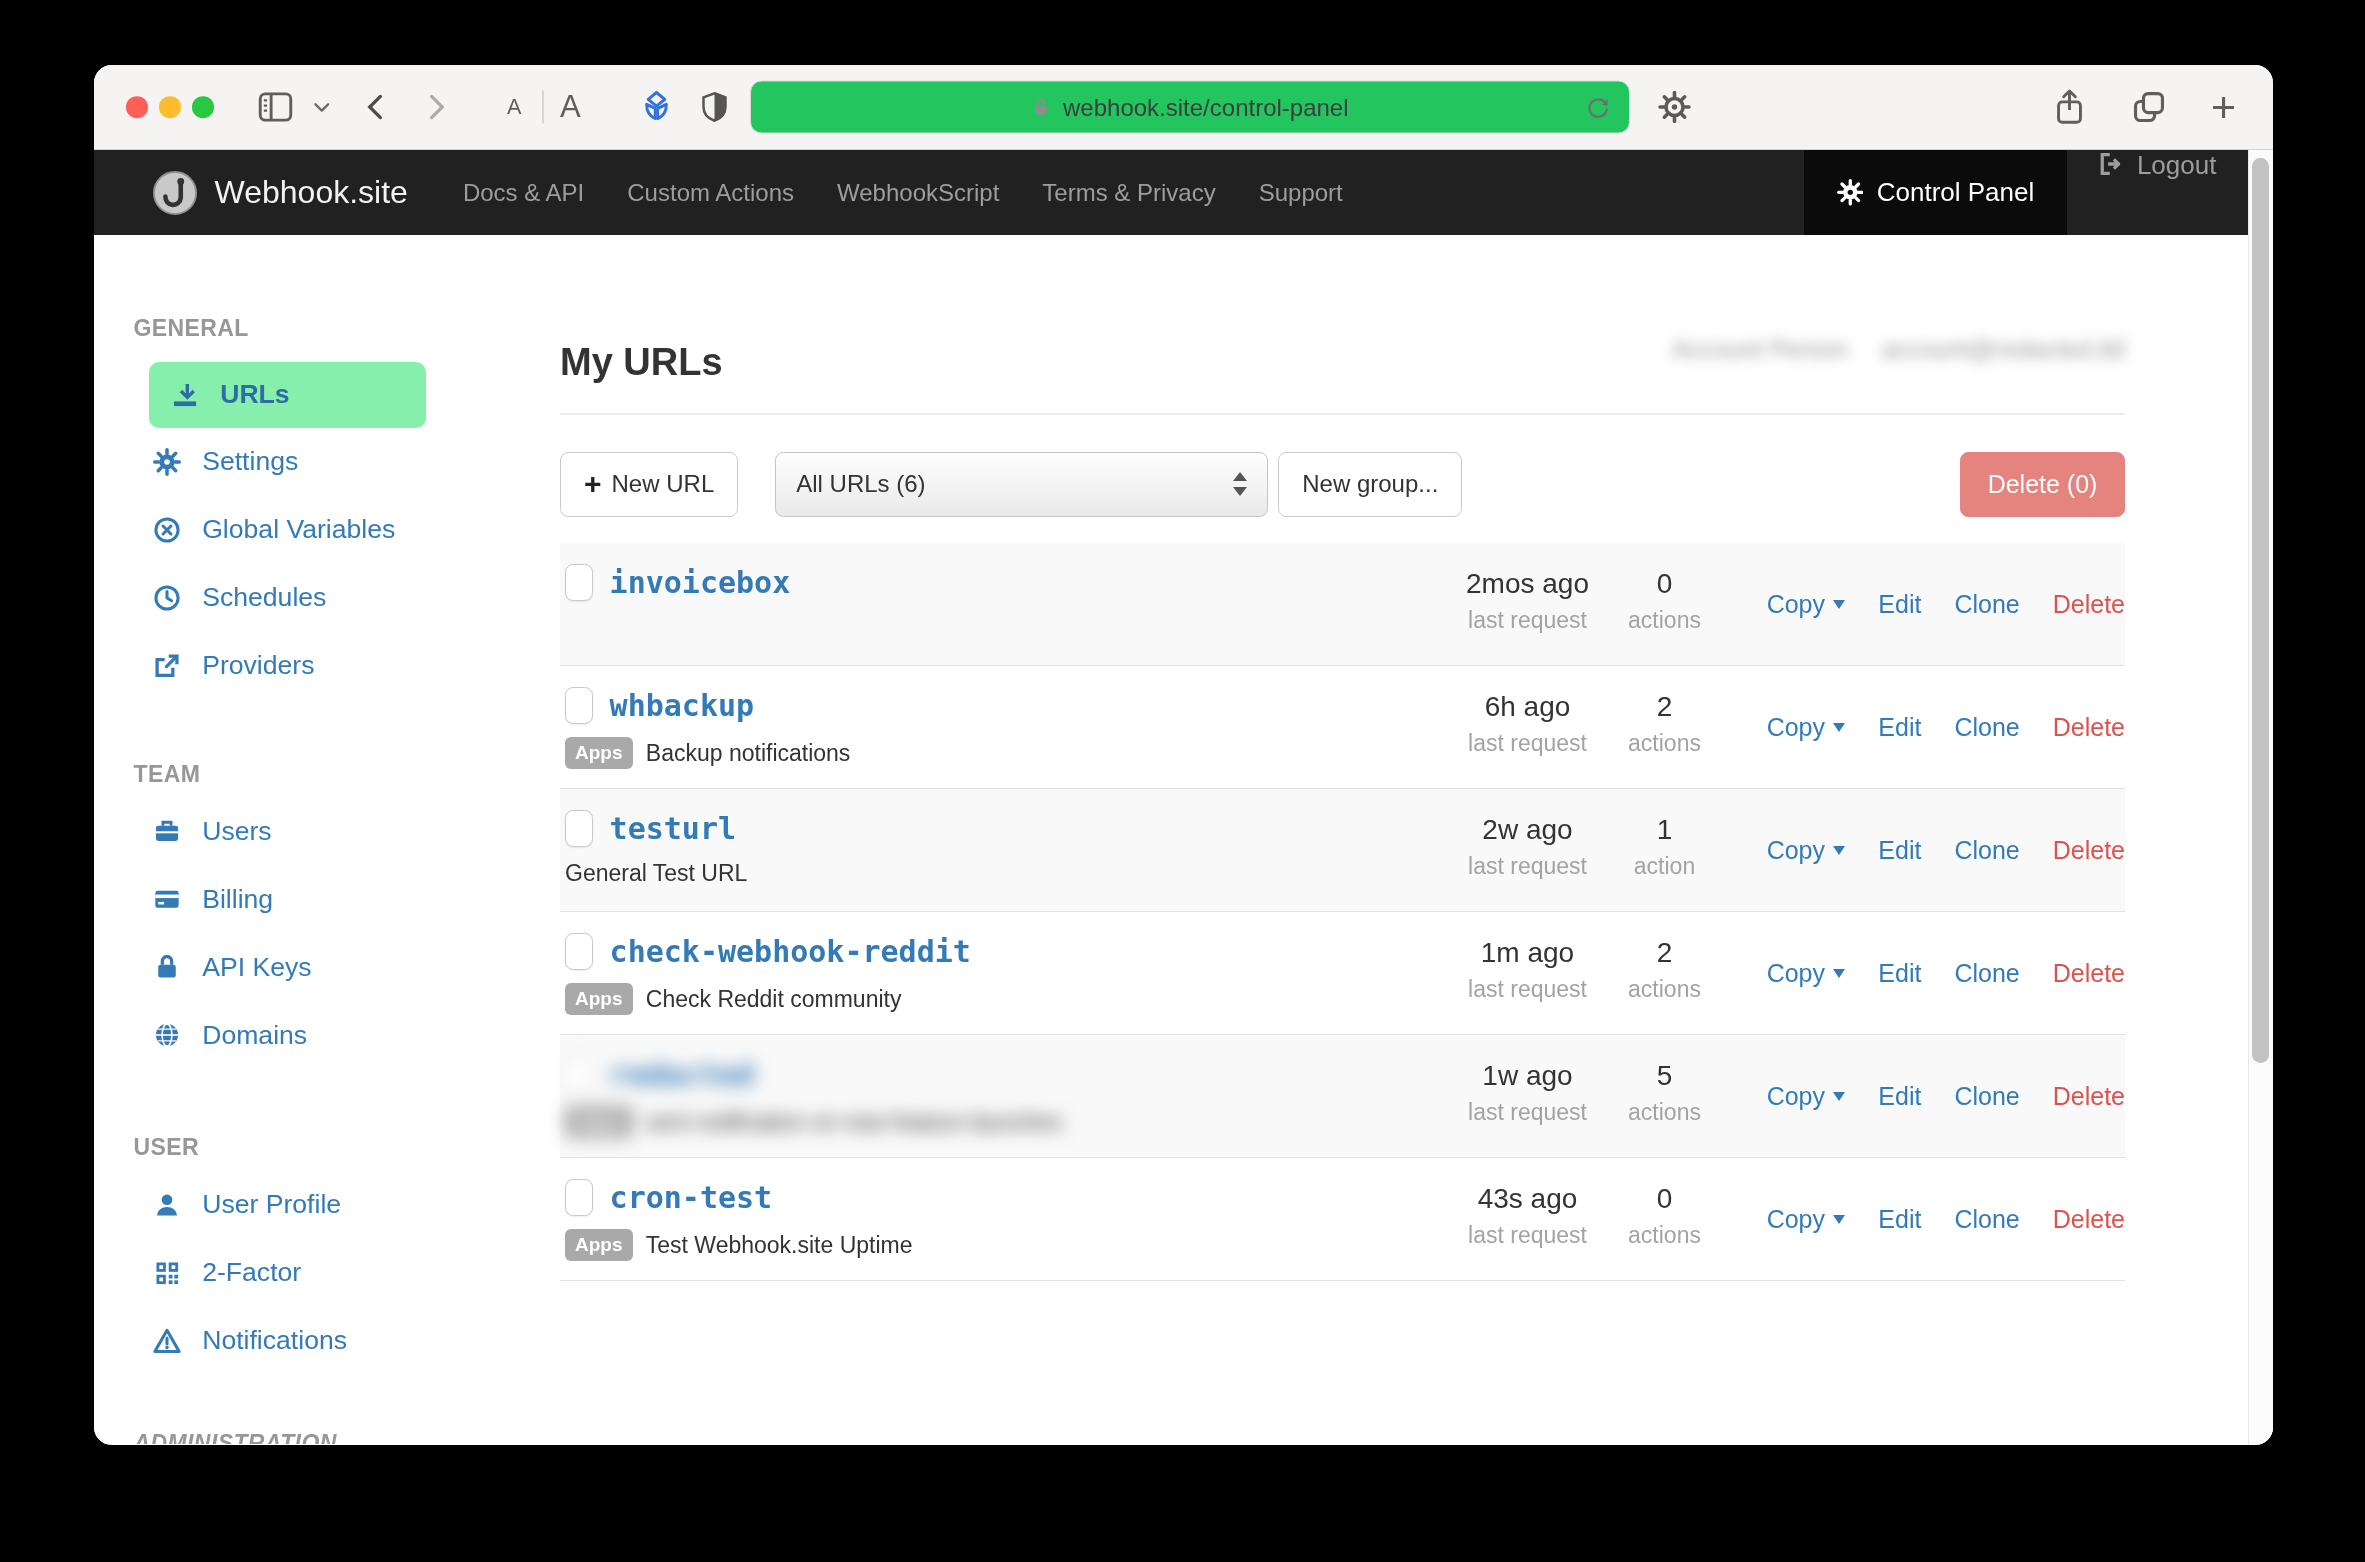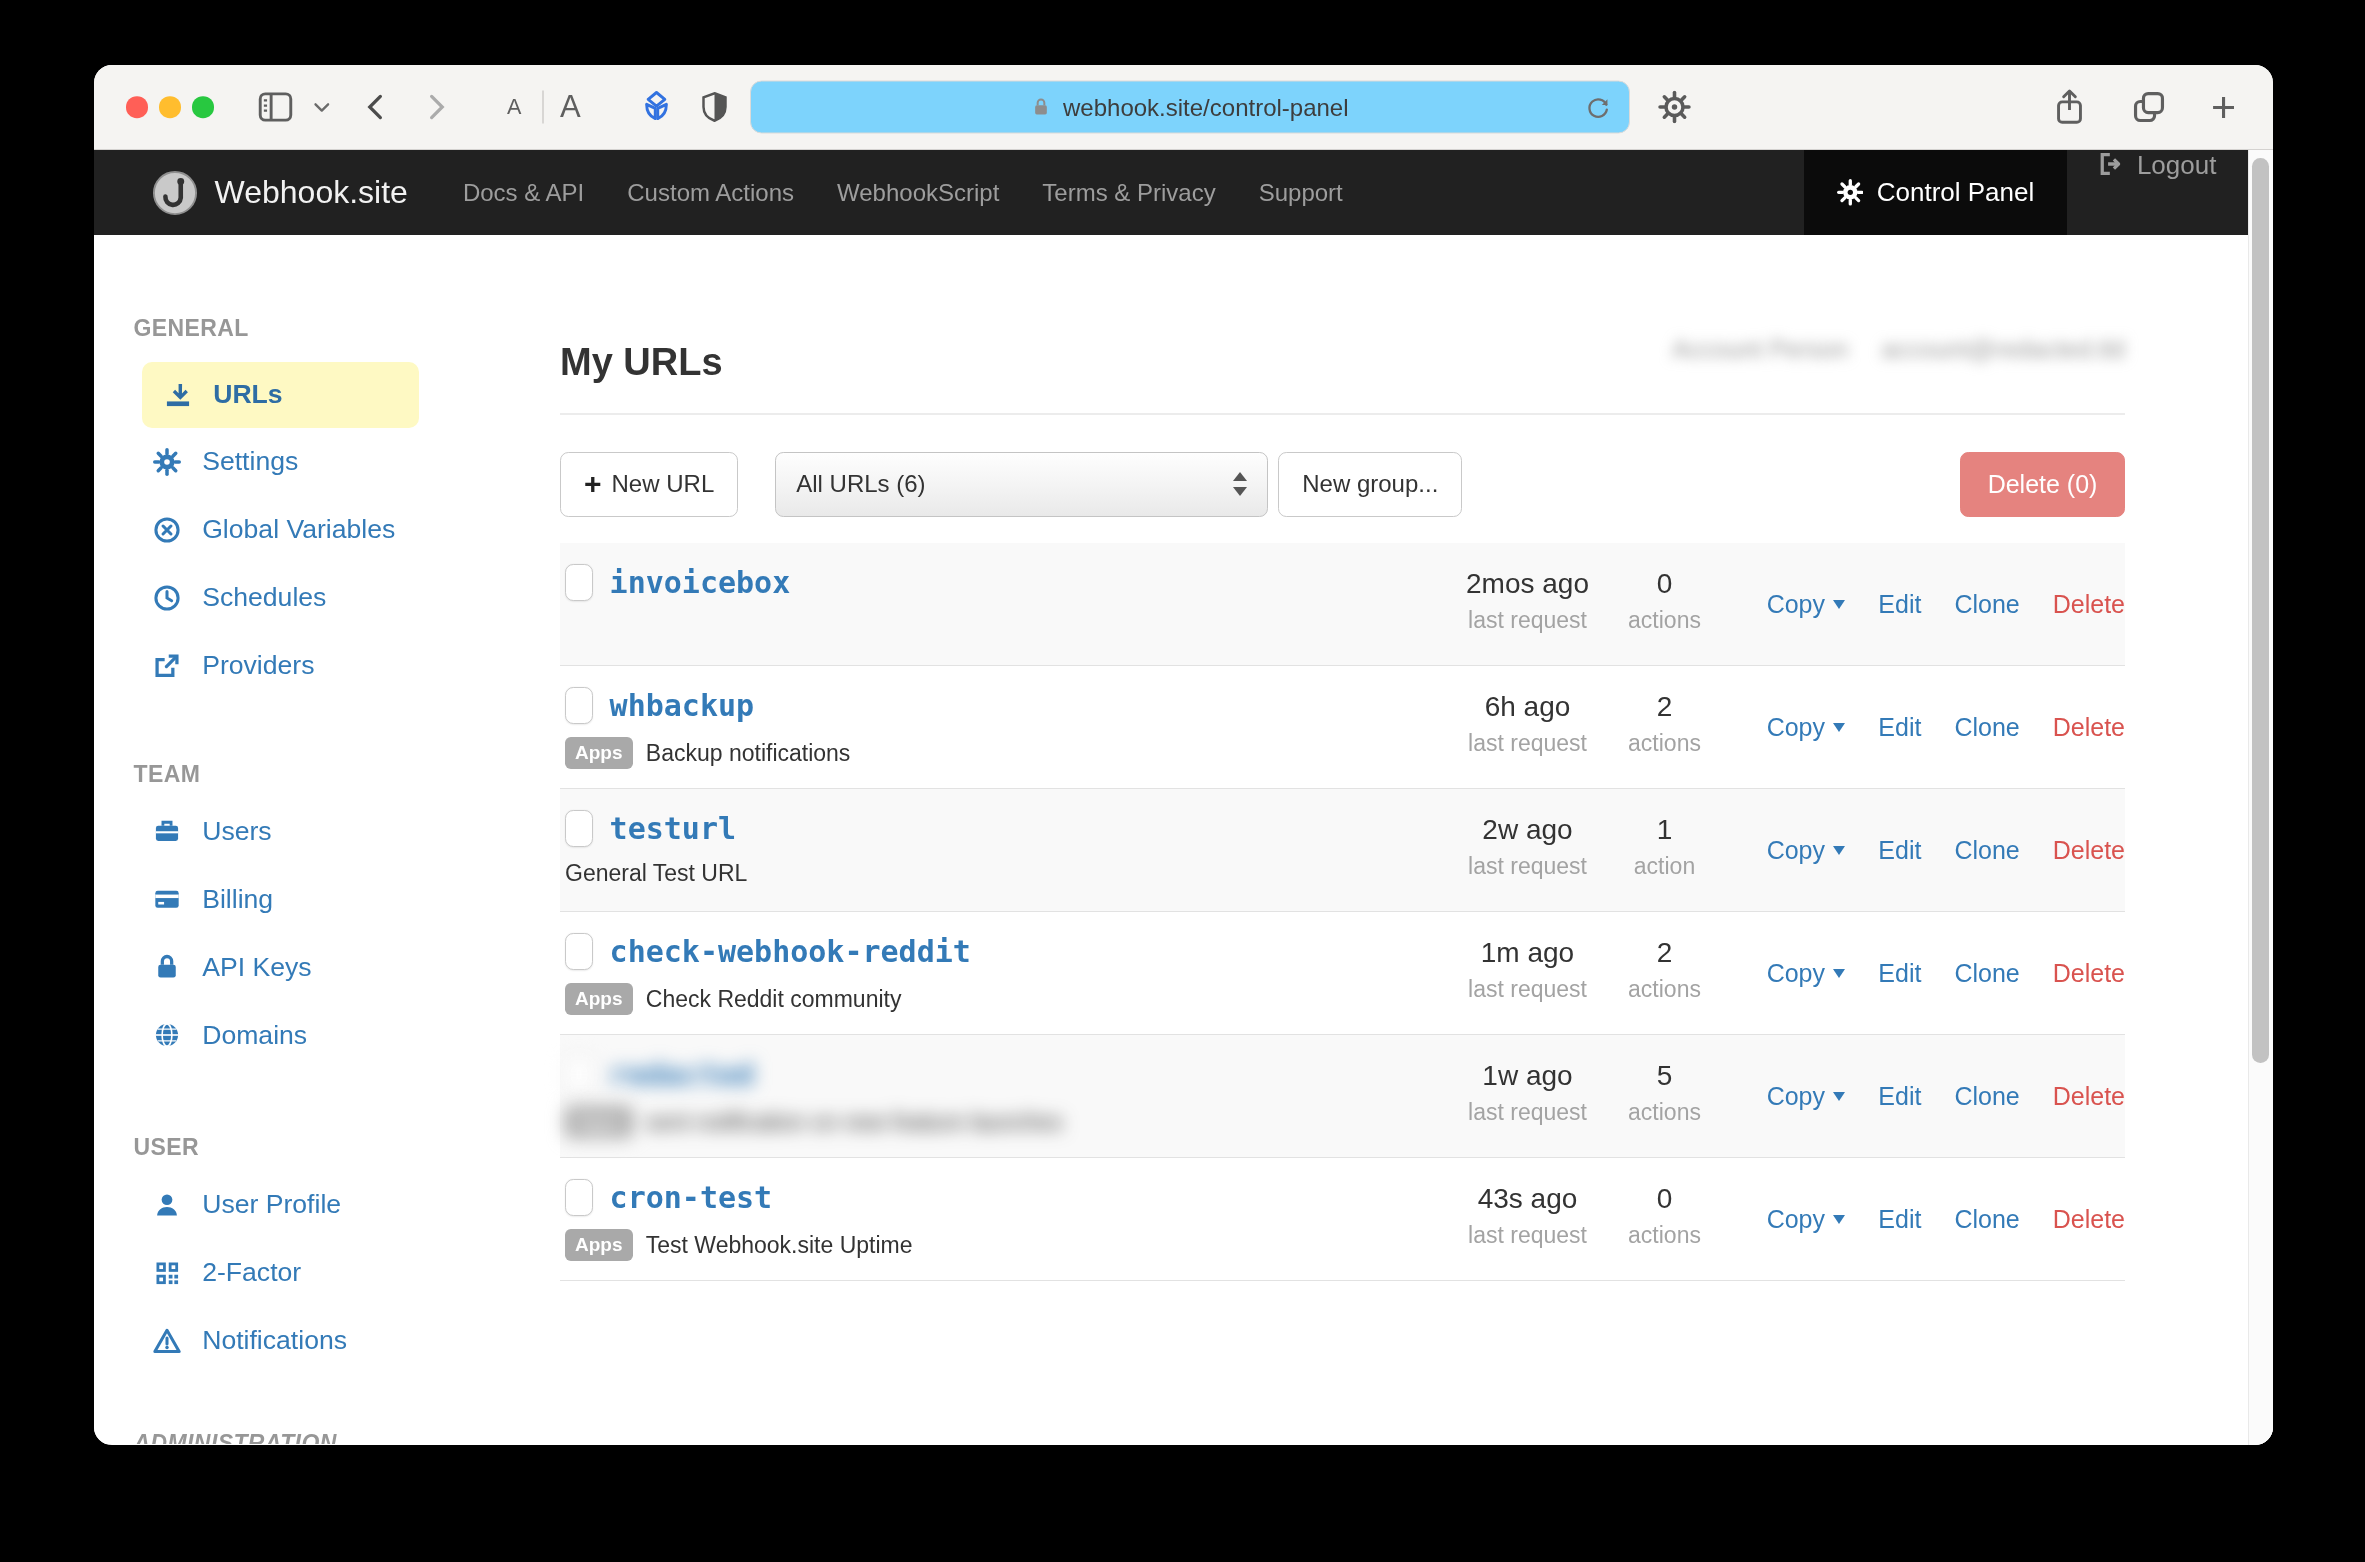--- a/index.html
+++ b/index.html
@@ -4,21 +4,21 @@
 <style>
   * { margin:0; padding:0; box-sizing:border-box; }
   html,body { width:2366px; height:1562px; background:#000; font-family:"Liberation Sans", sans-serif; }
   .window { position:absolute; left:94px; top:65px; width:2179px; height:1380px; border-radius:18px; overflow:hidden; background:#fff; box-shadow:0 25px 75px rgba(0,0,0,.6); }
 
   
   .chrome { position:relative; height:85px; background:#f5f4f2; border-bottom:0.8px solid #d4d2d0; }
   .chrome .abs { position:absolute; top:50%; transform:translateY(-50%); }
   .light { width:21.6px; height:21.6px; border-radius:50%; display:inline-block; }
   .ico { display:inline-block; vertical-align:middle; }
-  .addr { left:656px; width:880px; height:53px; border-radius:11.6px; background:#7dd3fc; border:1.7px solid #dcdad8; display:flex; align-items:center; justify-content:center; gap:11.6px; color:#3d3d3d; font-size:24px; }
+  .addr { left:656px; width:880px; height:53px; border-radius:11.6px; background:#22c55e; border:1.7px solid #dcdad8; display:flex; align-items:center; justify-content:center; gap:11.6px; color:#3d3d3d; font-size:24px; }
   .addr .reload { position:absolute; right:18px; top:50%; transform:translateY(-50%); }
   .chrome-right { right:37px; display:flex; gap:43px; align-items:center; }
   .atext { color:#5f5f5f; }
   .vdiv { width:1.7px; height:33px; background:#d8d6d4; }
 
   
   .navbar { position:relative; height:85px; background:#212121; display:flex; align-items:center; padding-left:58px; color:#9d9d9d; }
   .brand { display:flex; align-items:center; gap:16.6px; color:#f2f2f2; font-size:32px; }
   .navlinks { display:flex; gap:43px; margin-left:55px; font-size:24px; }
   .navlinks span { cursor:pointer; }
@@ -26,21 +26,21 @@
   .cp-tab { background:#0b0b0b; color:#fff; display:flex; align-items:center; gap:13.3px; padding:0 33px; font-size:26px; }
   .logout { display:flex; gap:11.6px; padding:0 30px; font-size:26px; color:#9d9d9d; }
 
   
   .content { position:relative; height:1209px; background:#fff; overflow:hidden; display:flex; }
 
   .sidebar { width:408px; padding:80px 0 0 37px; flex:none; }
   .sb-head { color:#979797; font-weight:bold; font-size:23px; letter-spacing:0.4px; line-height:26.6px; padding-left:2.5px; }
   .sb-item { display:flex; align-items:center; gap:21.6px; height:68px; padding-left:21.6px; color:#337ab7; font-size:26.6px; cursor:pointer; }
   .sb-item .ico { flex:none; }
-  .sb-item.active { background:#fef9c3; border-radius:10px; height:66px; width:277px; margin:20px 0 0 11px; font-weight:bold; color:#2e6da4; }
+  .sb-item.active { background:#86efac; border-radius:10px; height:66px; width:277px; margin:20px 0 0 18px; font-weight:bold; color:#2e6da4; }
   .mt12 { margin-top:10px; } .mt74 { margin-top:61px; } .mt78 { margin-top:65px; } .mt66 { margin-top:55px;font-style:italic; }
 
   .main { flex:1; padding:106px 148px 0 58px; position:relative; }
   .main h1 { font-size:38px; line-height:42px; color:#333; font-weight:bold; }
   .acct { position:absolute; right:148px; top:100px; font-size:25px; color:#9a9a9a; display:flex; gap:33px; filter:blur(6.6px); }
   .rule { height:1.7px; background:#ececec; margin-top:30px; }
 
   .toolbar { display:flex; align-items:center; margin-top:37px; height:65px; }
   .btn { height:65px; background:#fff; border:1.7px solid #c9c9c9; border-radius:8.3px; display:flex; align-items:center; font-size:24px; color:#333; padding:0 23px; cursor:pointer; }
   .btn .plus { font-size:30px; font-weight:bold; margin-right:10px; color:#222; }

